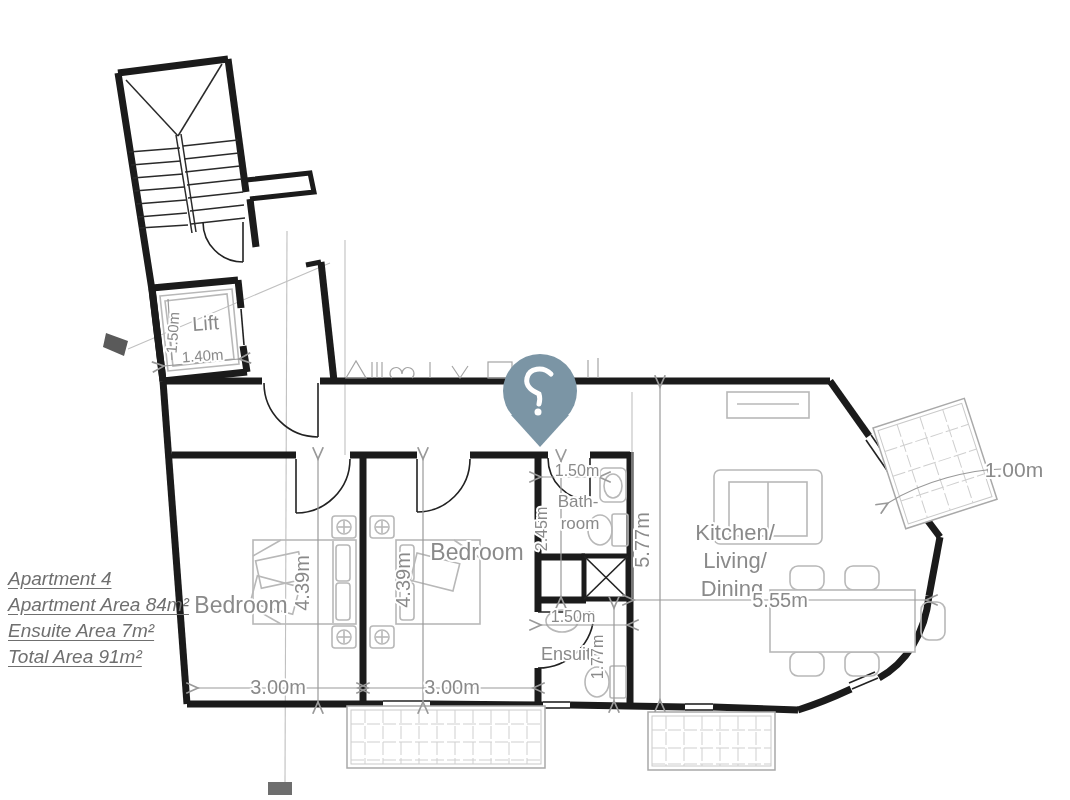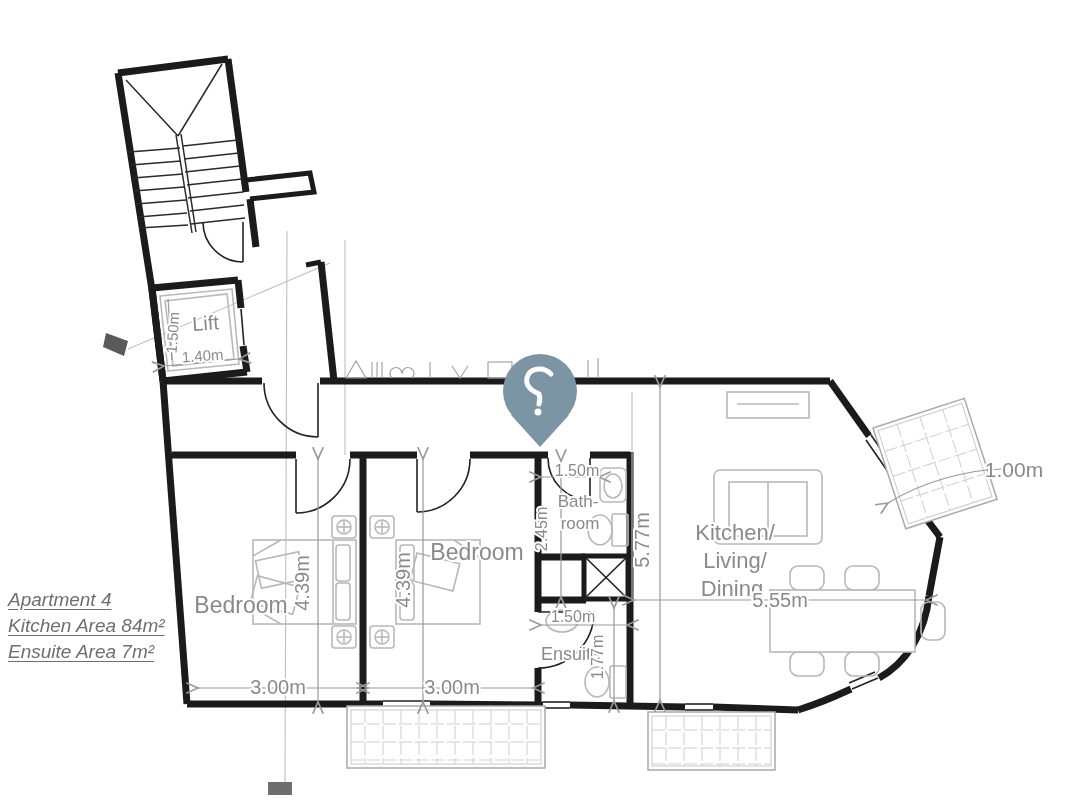--- a/index.html
+++ b/index.html
@@ -1,20 +1,20 @@
 <!DOCTYPE html>
 <html><head>
 <meta charset="utf-8">
 <style>
   html,body{margin:0;padding:0;background:#ffffff;}
   .stage{position:relative;width:1070px;height:800px;background:#fff;overflow:hidden;
          font-family:"Liberation Sans", sans-serif;}
   .stage svg{position:absolute;left:0;top:0;}
   .info{position:absolute;left:8px;top:566px;font-style:italic;color:#6f6f6f;
-        font-size:19px;line-height:26px;margin-top:21px;}
+        font-size:19px;line-height:26px;}
   .info div{text-decoration:underline;text-underline-offset:3px;white-space:nowrap;}
   text{font-family:"Liberation Sans", sans-serif;fill:#8a8a8a;
        paint-order:stroke;stroke:#ffffff;stroke-width:4px;stroke-linejoin:round;}
   .wall{stroke:#1b1b1b;stroke-width:7;fill:none;stroke-linecap:butt;}
   .wall5{stroke:#1b1b1b;stroke-width:5;fill:none;}
   .thin{stroke:#222;stroke-width:1.6;fill:none;}
   .fix{stroke:#b8b8b8;stroke-width:1.6;fill:none;}
   .fixw{stroke:#b8b8b8;stroke-width:1.6;fill:#fff;}
   .tile{stroke:#cfcfcf;stroke-width:1;fill:none;stroke-dasharray:13 3;}
   .tileb{stroke:#a9a9a9;stroke-width:1.5;fill:#fff;}
@@ -325,16 +325,17 @@
   <g>
     <circle cx="540" cy="391" r="37" fill="#7B95A5"></circle>
     <polygon points="511,415 569,415 540,447" fill="#7B95A5"></polygon>
     <path d="M551,374 C543,366 529,368 527,378 C525,387 533,391 539,394 C540,397 540,400 539,404" fill="none" stroke="#ffffff" stroke-width="5" stroke-linecap="round"></path>
     <circle cx="538" cy="412" r="3.5" fill="#ffffff"></circle>
   </g>
 </svg>
 
 <div class="info">
   <div>Apartment 4</div>
-  <div>Kitchen Area 84m²</div>
+  <div>Apartment Area 84m²</div>
   <div>Ensuite Area 7m²</div>
+  <div>Total Area 91m²</div>
 </div>
 </div>
 
 </body></html>

